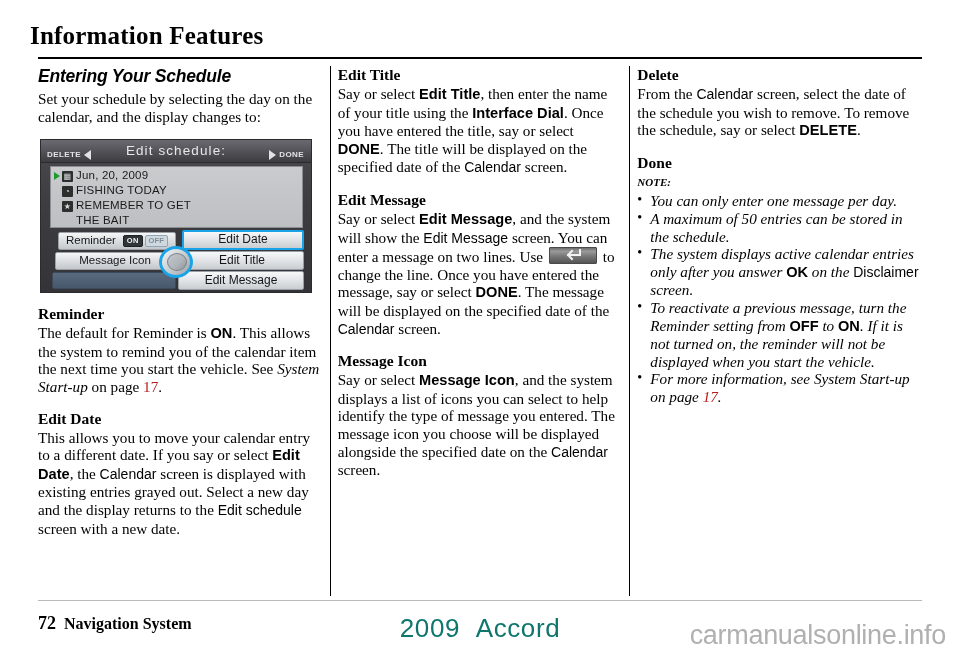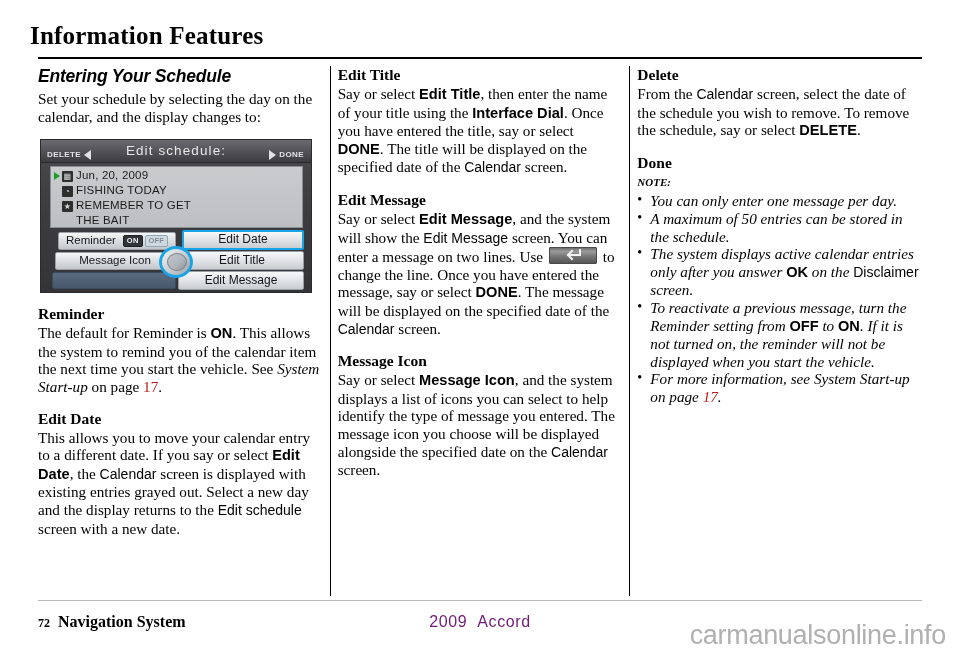--- a/index.html
+++ b/index.html
@@ -317,30 +317,30 @@
     background: #b9b9b9;
   }
   .folio {
     position: absolute;
     left: 38px;
     top: 613px;
     font-family: "Liberation Serif", serif;
     font-weight: bold;
     font-size: 16px;
   }
-  .folio .pg { font-size: 12px; margin-right: 8px; margin-top: 38px; }
+  .folio .pg { font-size: 18px; margin-right: 8px; margin-top: 38px; }
   .model {
     position: absolute;
     left: 0; right: 0;
     top: 613px;
     text-align: center;
     font-family: "Liberation Sans", sans-serif;
-    font-size: 16px;
+    font-size: 26px;
     letter-spacing: 0.6px;
-    color: #701a75;
+    color: #0f766e;
   }
   .watermark {
     position: absolute;
     right: 14px;
     top: 620px;
     font-family: "Liberation Sans", sans-serif;
     font-size: 27px;
     color: #b0b0b0;
     letter-spacing: -0.3px;
   }

